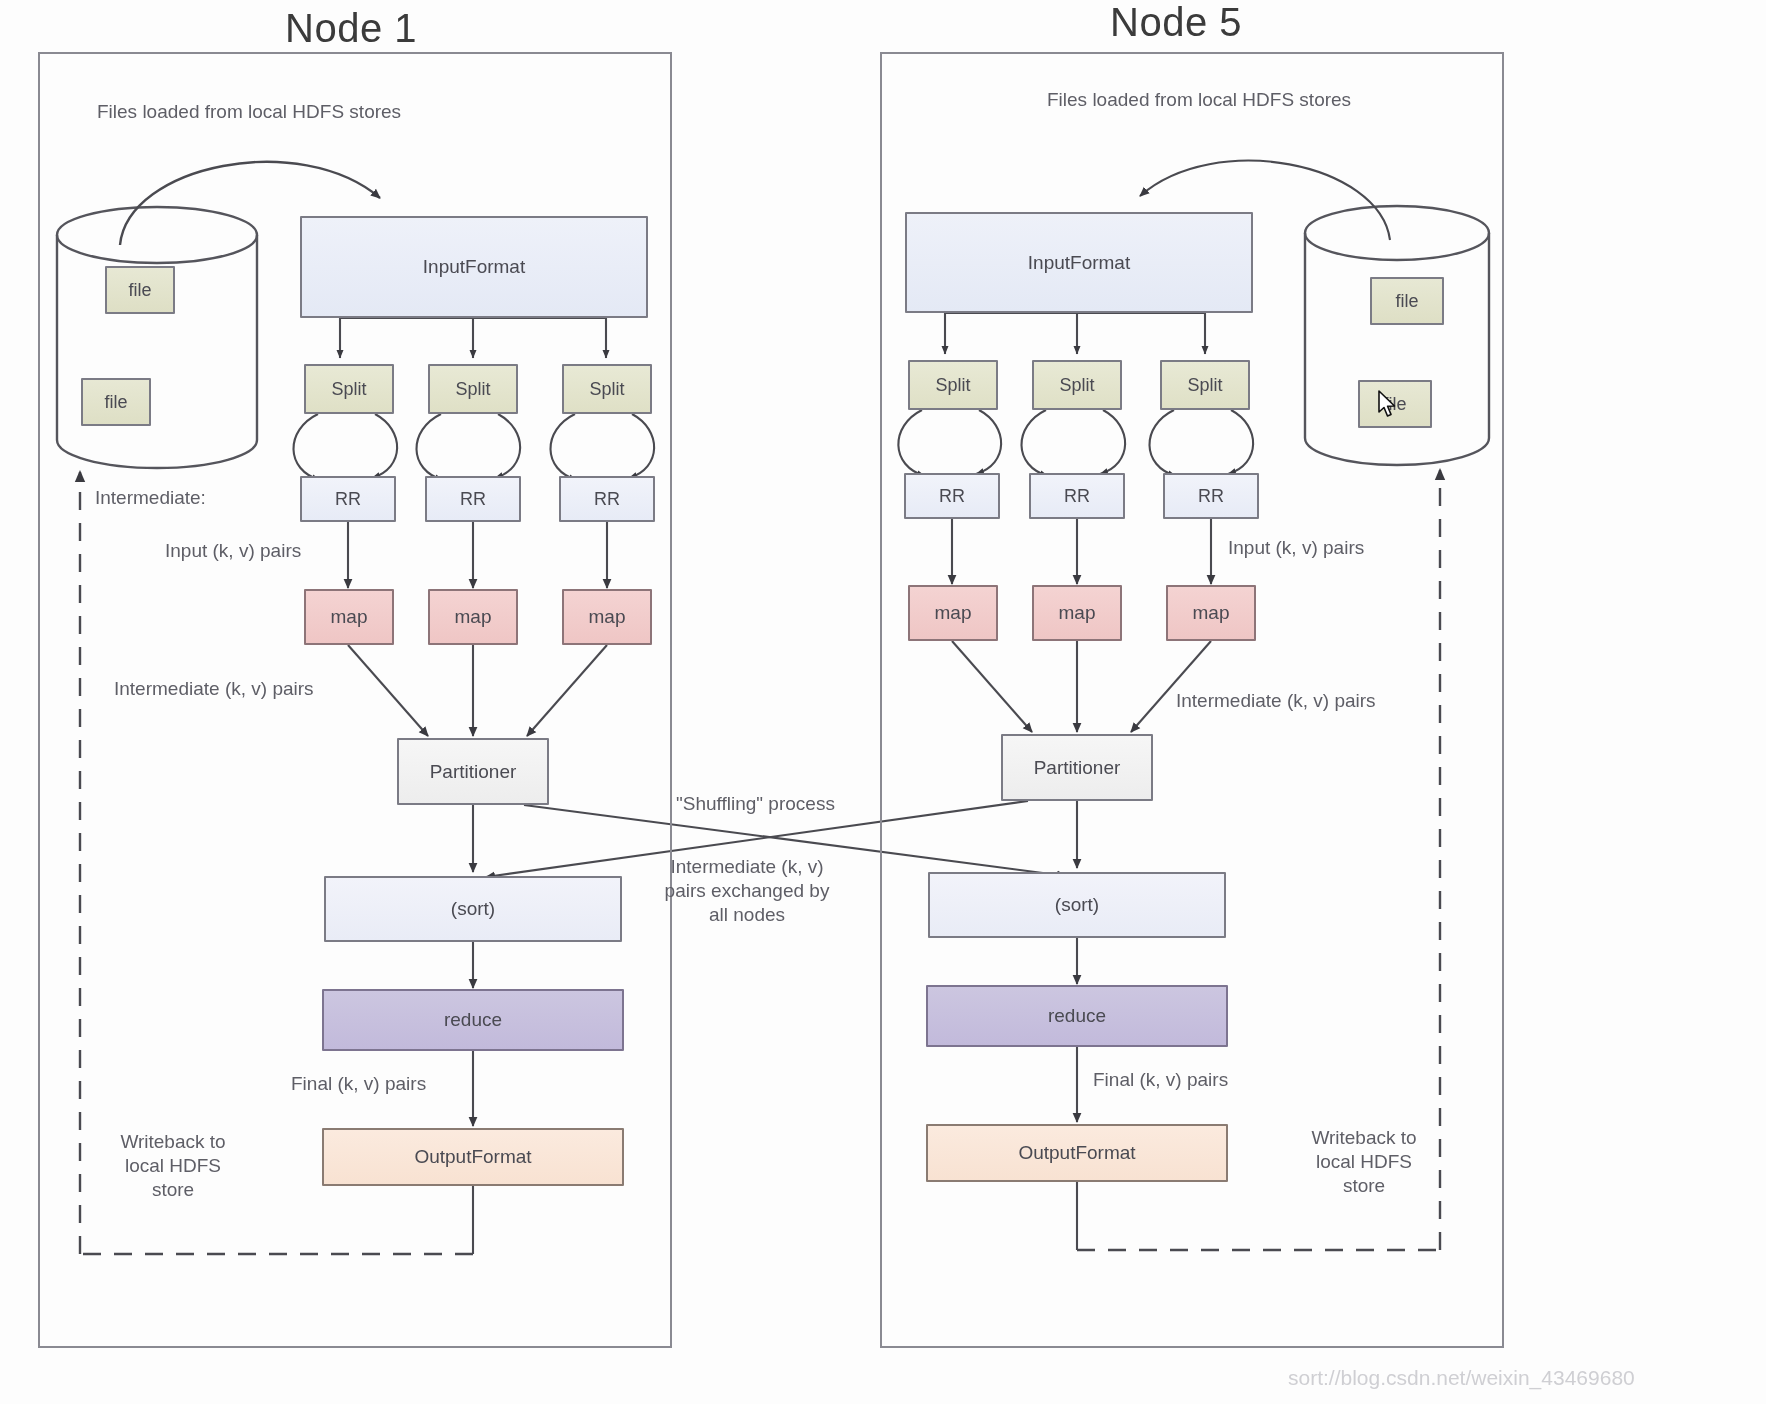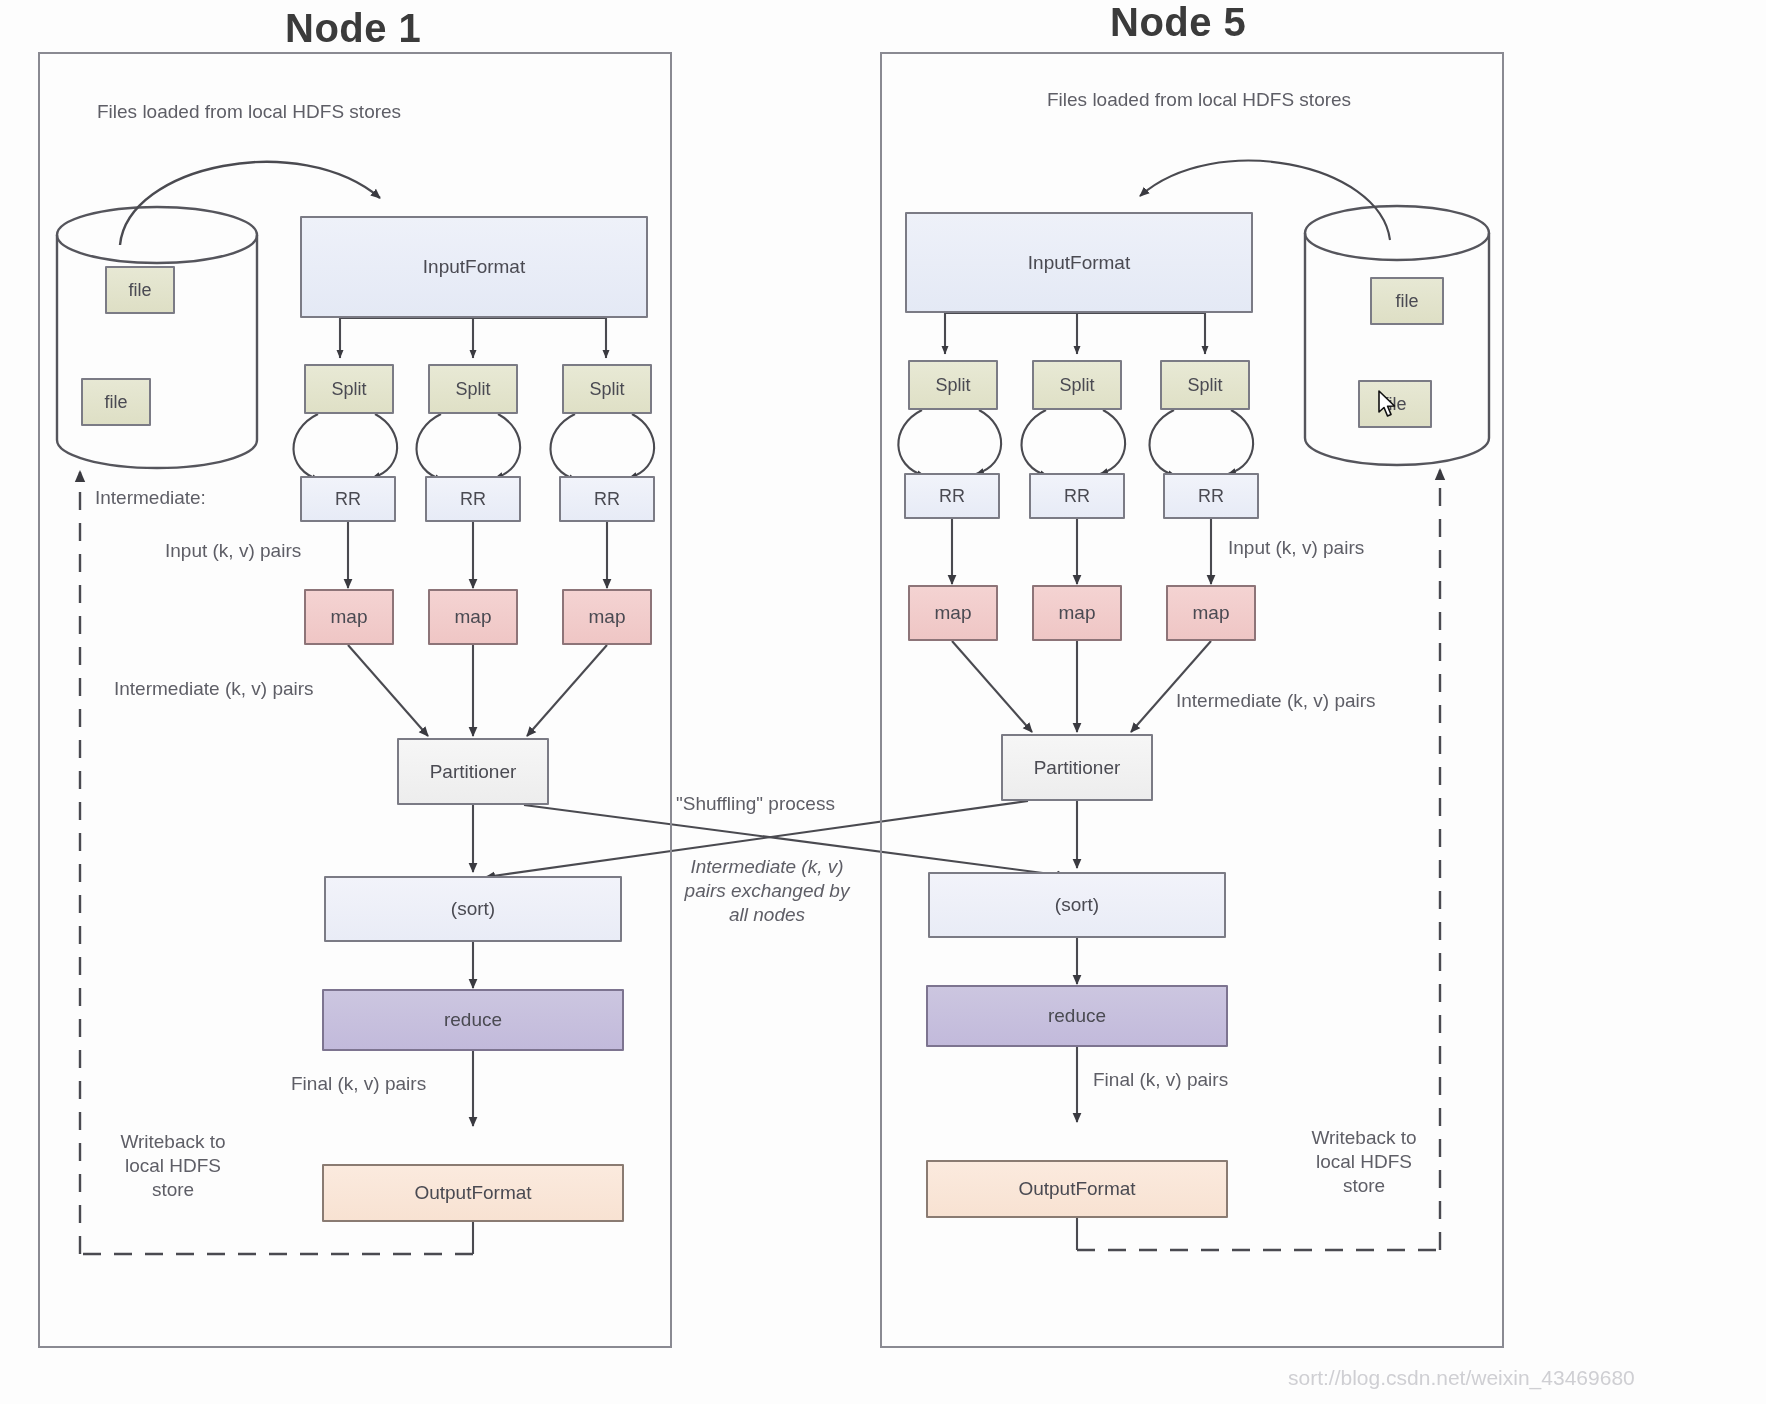--- a/index.html
+++ b/index.html
@@ -21,21 +21,20 @@
     left: 0; top: 0;
     width: 1766px; height: 1404px;
     pointer-events: none;
   }
   .node-title {
     position: absolute;
     font-size: 40px;
     color: #3b3b3b;
     letter-spacing: 0.5px;
     white-space: nowrap;
-    font-weight: bold;
   }
   .node-frame {
     position: absolute;
     border: 2.5px solid #8a8a92;
     background: transparent;
   }
   .lbl {
     position: absolute;
     font-size: 19px;
     color: #5e5e66;
@@ -77,21 +76,20 @@
   .box.sort {
     background: linear-gradient(180deg,#f2f3fa 0%,#e9ecf6 100%);
   }
   .box.reduce {
     background: linear-gradient(180deg,#ccc6e0 0%,#c2badb 100%);
     border-color: #7d7490;
   }
   .box.outputformat {
     background: linear-gradient(180deg,#fbeade 0%,#f8e2d2 100%);
     border-color: #8a7b72;
-    margin-top: 36px;
   }
   .box.file {
     background: linear-gradient(180deg,#e7e8d4 0%,#dedfc5 100%);
     font-size: 18px;
   }
   .cursor {
     position: absolute;
     width: 22px; height: 30px;
     pointer-events: none;
   }
@@ -272,17 +270,17 @@
   <div class="box reduce" style="left:926px; top:985px; width:302px; height:62px;">reduce</div>
 
   <div class="lbl" style="left:1093px; top:1068px;">Final (k, v) pairs</div>
 
   <div class="box outputformat" style="left:926px; top:1124px; width:302px; height:58px;">OutputFormat</div>
 
   <div class="lbl multi ctr" style="left:1294px; top:1126px; width:140px;">Writeback to local HDFS store</div>
 
   <div class="lbl" style="left:676px; top:792px;">"Shuffling" process</div>
 
-  <div class="lbl multi ctr" style="left:676px; top:855px; width:182px;font-style:italic;">Intermediate (k, v) pairs exchanged by all nodes</div>
+  <div class="lbl multi ctr" style="left:656px; top:855px; width:182px;">Intermediate (k, v) pairs exchanged by all nodes</div>
 
   <div class="watermark" style="left:1288px; top:1366px;">sort://blog.csdn.net/weixin_43469680</div>
 
 </div>
 
 </body></html>

